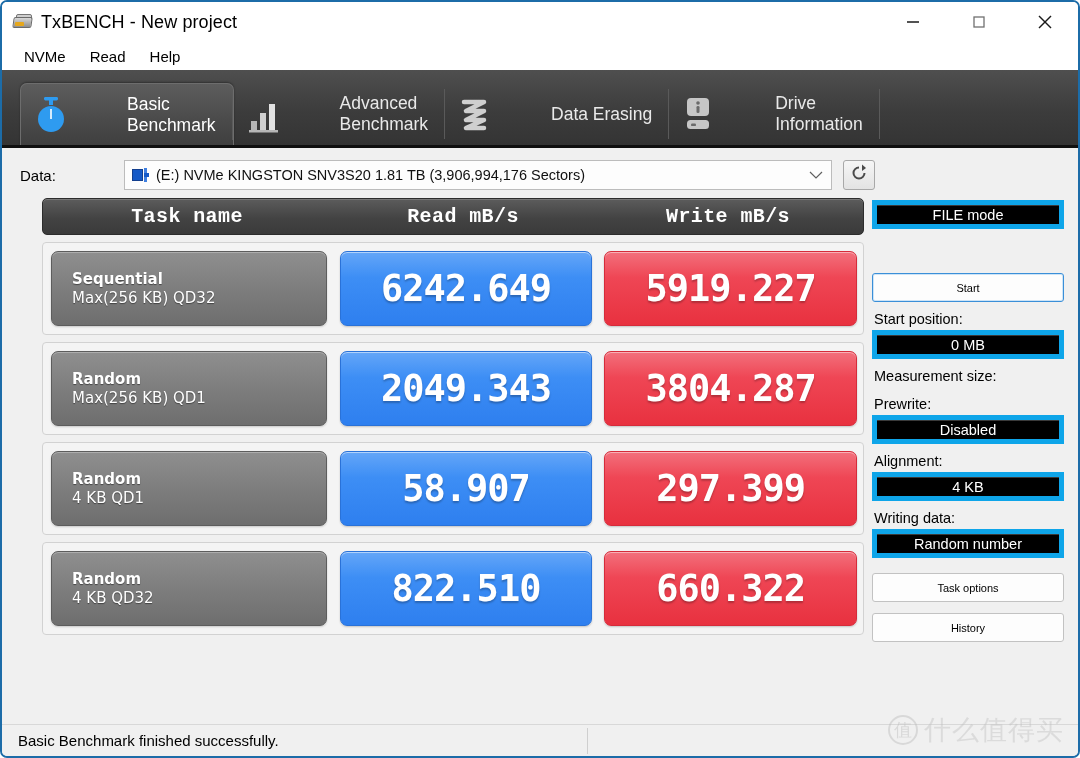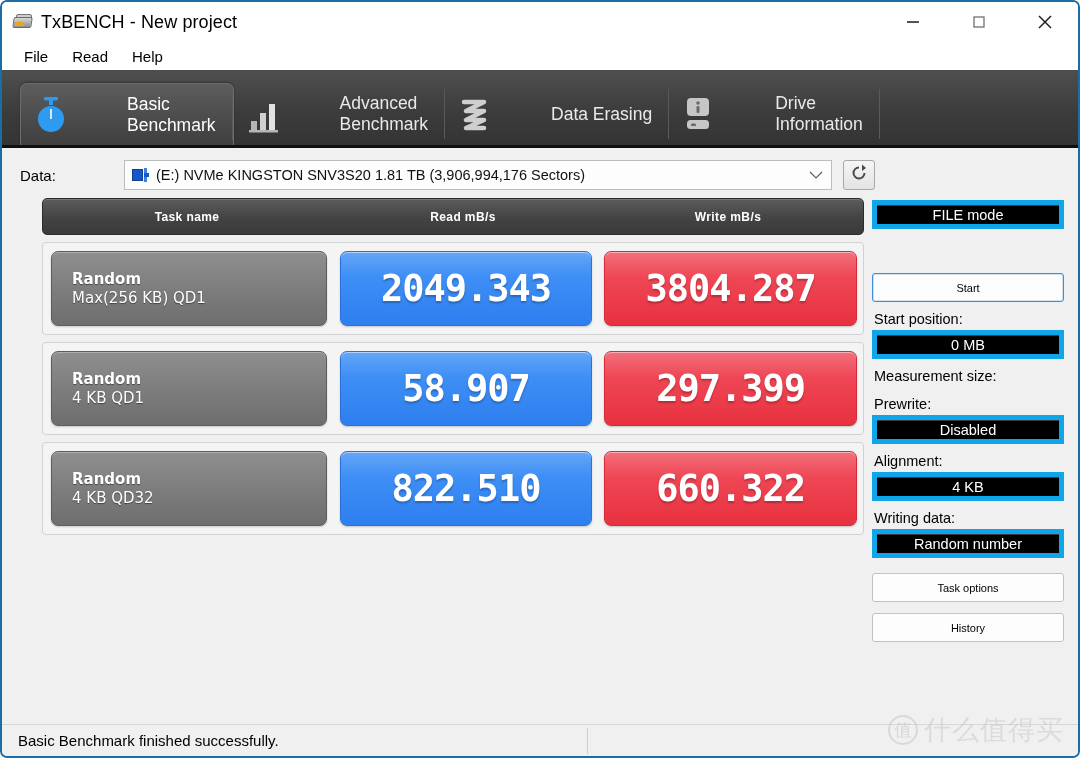--- a/index.html
+++ b/index.html
@@ -203,22 +203,22 @@
     width: 822px;
     background: linear-gradient(#5c5c5c, #434343 55%, #3a3a3a);
     border: 1px solid #2c2c2c;
     border-radius: 5px;
     display: flex;
     align-items: center;
     box-shadow: inset 0 1px 0 rgba(255,255,255,0.18);
   }
   .th {
     color: #ffffff;
-    font-family: Liberation Sans, sans-serif;
-    font-size: 12px;
+    font-family: Liberation Mono, monospace;
+    font-size: 20px;
     font-weight: bold;
     text-align: center;
     position: relative;
     letter-spacing: 0.4px;
   }
   .th.name { width: 288px; }
   .th.read { width: 264px; }
   .th.write { width: 266px; }
   .rowpanel {
     width: 822px;
@@ -386,21 +386,21 @@
       <div class="winbtn">
         <svg width="18" height="18" viewBox="0 0 18 18">
             <line x1="3" y1="3" x2="15" y2="15" stroke="#1a1a1a" stroke-width="1.4"></line>
             <line x1="15" y1="3" x2="3" y2="15" stroke="#1a1a1a" stroke-width="1.4"></line>
           </svg>
       </div>
     </div>
   </div>
 
   <div class="menubar">
-    <div class="menuitem">File</div>
+    <div class="menuitem">NVMe</div>
     <div class="menuitem">Read</div>
     <div class="menuitem">Help</div>
   </div>
 
   <div class="tabstrip">
 
     <div class="tab active">
       <div class="tab-icon">
         <svg width="36" height="40" viewBox="0 0 36 40">
           <rect x="11" y="2" width="14" height="3.5" rx="1.4" fill="#2e9bf0"></rect>
@@ -485,20 +485,28 @@
 
     <div class="content">
 
       <div class="resultcol">
         <div class="tablehead">
           <div class="th name">Task name</div>
           <div class="th read">Read mB/s</div>
           <div class="th write">Write mB/s</div>
         </div>
 
+        <div class="rowpanel">
+          <div class="taskbtn">
+            <div class="taskline1">Sequential</div>
+            <div class="taskline2">Max(256 KB) QD32</div>
+          </div>
+          <div class="chip read">6242.649</div>
+          <div class="chip write">5919.227</div>
+        </div>
 
         <div class="rowpanel">
           <div class="taskbtn">
             <div class="taskline1">Random</div>
             <div class="taskline2">Max(256 KB) QD1</div>
           </div>
           <div class="chip read">2049.343</div>
           <div class="chip write">3804.287</div>
         </div>
 

